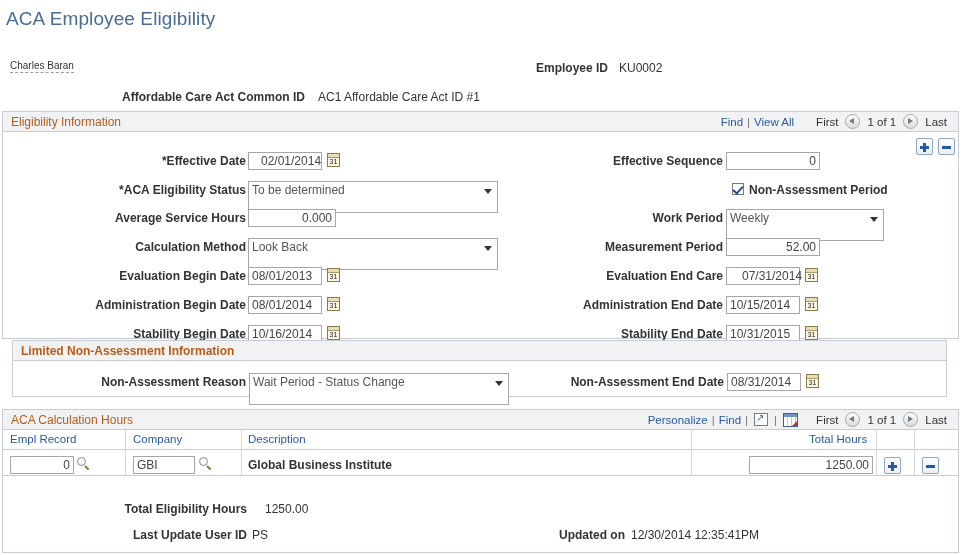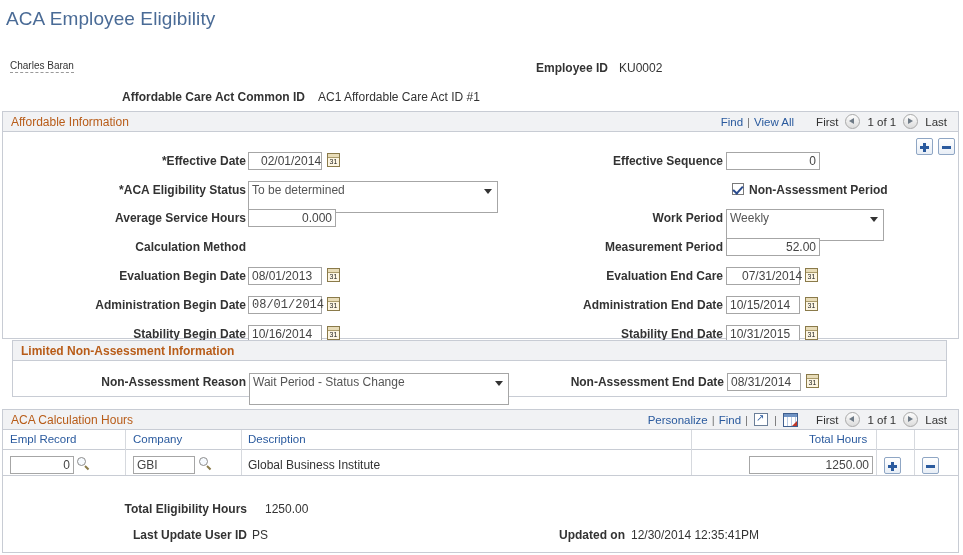--- a/index.html
+++ b/index.html
@@ -332,20 +332,21 @@
   .hrule {
     position: absolute;
     height: 1px;
     background: #c8ccd4;
   }
   .cell-text {
     position: absolute;
     font-size: 12px;
     color: #333333;
     white-space: nowrap;
+    font-weight: bold;
   }
 
   
   .ico-expand {
     position: relative;
     display: inline-block;
     width: 14px;
     height: 13px;
     box-sizing: border-box;
     border: 1px solid #6b7f99;
@@ -402,21 +403,21 @@
   <div class="emp-name">Charles Baran</div>
   <div class="emp-id-label">Employee ID</div>
   <div class="emp-id-value">KU0002</div>
   <div class="aca-common-label">Affordable Care Act Common ID</div>
   <div class="aca-common-value">AC1</div>
   <div class="aca-common-desc">Affordable Care Act ID #1</div>
 
   <div class="groupbox" style="left:2px; top:111px; width:957px; height:228px;">
 
     <div class="group-header">
-      <div class="gh-title">Affordable Information</div>
+      <div class="gh-title">Eligibility Information</div>
       <div class="nav-strip">
         <span class="lnk">Find</span>
         <span class="sep">|</span>
         <span class="lnk">View All</span>
         <span class="plain" style="margin-left:22px;">First</span>
         <span class="arrow-btn arrow-prev"></span>
         <span class="plain">1 of 1</span>
         <span class="arrow-btn arrow-next"></span>
         <span class="plain">Last</span>
       </div>
@@ -446,38 +447,42 @@
     <div class="lbl" style="left:43px; top:99px; width:200px;">Average Service Hours</div>
     <div class="txt num" style="left:245px; top:97px; width:88px;">0.000</div>
 
     <div class="lbl" style="left:540px; top:99px; width:180px;">Work Period</div>
     <div class="sel" style="left:723px; top:97px; width:158px;">
       <span>Weekly</span>
       <span class="caret"></span>
     </div>
 
     <div class="lbl" style="left:43px; top:128px; width:200px;">Calculation Method</div>
+    <div class="sel" style="left:245px; top:126px; width:250px;">
+      <span>Look Back</span>
+      <span class="caret"></span>
+    </div>
 
     <div class="lbl" style="left:500px; top:128px; width:220px;">Measurement Period</div>
     <div class="txt num" style="left:723px; top:126px; width:94px;">52.00</div>
 
     <div class="lbl" style="left:43px; top:157px; width:200px;">Evaluation Begin Date</div>
     <div class="txt" style="left:245px; top:155px; width:74px;">08/01/2013</div>
     <div class="cal-icon" style="left:324px; top:156px;">
       <span class="d">31</span>
     </div>
 
     <div class="lbl" style="left:520px; top:157px; width:200px;">Evaluation End Care</div>
     <div class="txt" style="left:723px; top:155px; width:74px;padding-left:15px;">07/31/2014</div>
     <div class="cal-icon" style="left:802px; top:156px;">
       <span class="d">31</span>
     </div>
 
     <div class="lbl" style="left:23px; top:186px; width:220px;">Administration Begin Date</div>
-    <div class="txt" style="left:245px; top:184px; width:74px;font-family:Liberation Mono, monospace;">08/01/2014</div>
+    <div class="txt" style="left:245px; top:184px; width:74px;">08/01/2014</div>
     <div class="cal-icon" style="left:324px; top:185px;">
       <span class="d">31</span>
     </div>
 
     <div class="lbl" style="left:500px; top:186px; width:220px;">Administration End Date</div>
     <div class="txt" style="left:723px; top:184px; width:74px;">10/15/2014</div>
     <div class="cal-icon" style="left:802px; top:185px;">
       <span class="d">31</span>
     </div>
 

